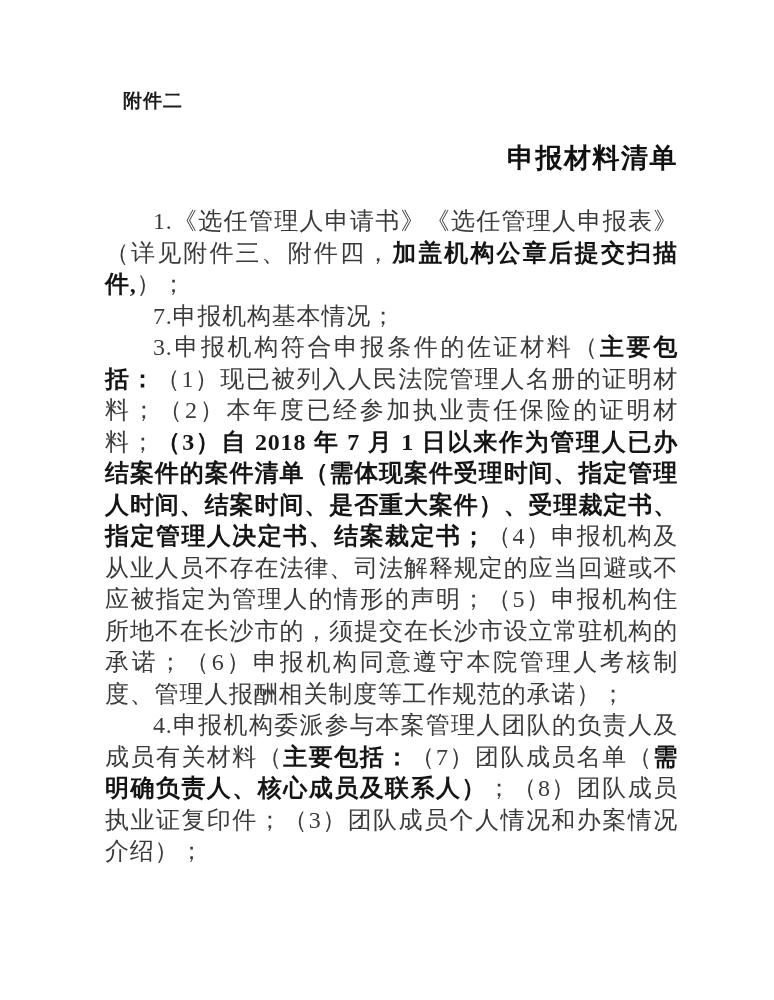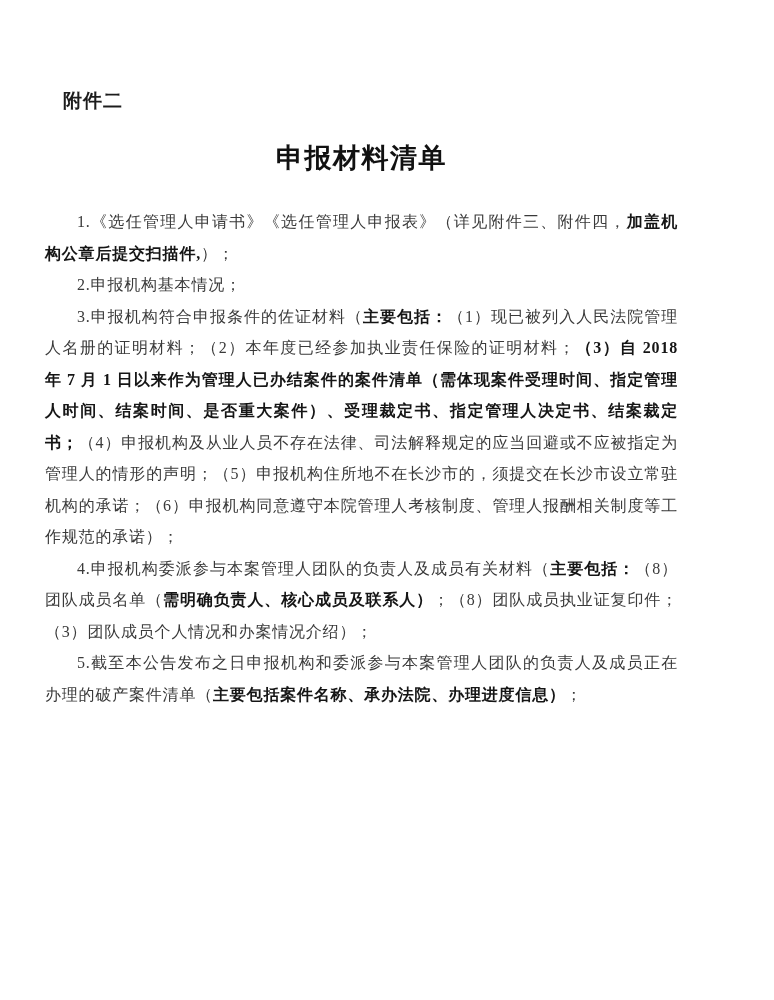--- a/index.html
+++ b/index.html
@@ -16,48 +16,48 @@
   body {
     width: 774px;
     height: 1000px;
     background: var(--page-bg);
     font-family: "Liberation Serif", "DejaVu Serif", serif;
     overflow: hidden;
   }
   .page {
     width: 774px;
     height: 1000px;
-    padding: 90px 96px 0 45px;
+    padding: 90px 96px 0 105px;
     background: var(--page-bg);
   }
   .attachment-label {
     margin-left: 18px;
     font-family: "Liberation Sans", "DejaVu Sans", sans-serif;
     font-size: 19px;
     line-height: 21px;
     font-weight: 600;
     color: #1c1c1c;
     letter-spacing: 1px;
   }
   .doc-title {
     margin: 32px 0 0 0;
-    text-align: center;
+    text-align: right;
     font-size: 27px;
     line-height: 30px;
     font-weight: 700;
     color: #111111;
     letter-spacing: 1.5px;
   }
   .doc-body {
     margin-top: 33px;
   }
   .para {
     margin: 0;
     text-indent: 2em;
-    font-size: 16px;
+    font-size: 24px;
     line-height: 31.5px;
     letter-spacing: 0.8px;
     text-align: justify;
     color: var(--text-color);
   }
   .run { font-weight: 400; }
   .run.bold {
     font-weight: 700;
     color: var(--bold-color);
   }
@@ -65,18 +65,17 @@
 </head>
 <body>
 
 <div class="page">
   <div class="attachment-label">附件二</div>
 
   <h1 class="doc-title">申报材料清单</h1>
 
   <div class="doc-body">
       <p class="para"><span class="run">1.《选任管理人申请书》《选任管理人申报表》（详见附件三、附件四，</span><span class="run bold">加盖机构公章后提交扫描件,</span><span class="run">）；</span></p>
-      <p class="para"><span class="run">2.申报机构基本情况；</span></p>
+      <p class="para"><span class="run">7.申报机构基本情况；</span></p>
       <p class="para"><span class="run">3.申报机构符合申报条件的佐证材料（</span><span class="run bold">主要包括：</span><span class="run">（1）现已被列入人民法院管理人名册的证明材料；（2）本年度已经参加执业责任保险的证明材料；</span><span class="run bold">（3）自 2018 年 7 月 1 日以来作为管理人已办结案件的案件清单（需体现案件受理时间、指定管理人时间、结案时间、是否重大案件）、受理裁定书、指定管理人决定书、结案裁定书；</span><span class="run">（4）申报机构及从业人员不存在法律、司法解释规定的应当回避或不应被指定为管理人的情形的声明；（5）申报机构住所地不在长沙市的，须提交在长沙市设立常驻机构的承诺；（6）申报机构同意遵守本院管理人考核制度、管理人报酬相关制度等工作规范的承诺）；</span></p>
-      <p class="para"><span class="run">4.申报机构委派参与本案管理人团队的负责人及成员有关材料（</span><span class="run bold">主要包括：</span><span class="run">（8）团队成员名单（</span><span class="run bold">需明确负责人、核心成员及联系人）</span><span class="run">；（8）团队成员执业证复印件；（3）团队成员个人情况和办案情况介绍）；</span></p>
-      <p class="para"><span class="run">5.截至本公告发布之日申报机构和委派参与本案管理人团队的负责人及成员正在办理的破产案件清单（</span><span class="run bold">主要包括案件名称、承办法院、办理进度信息）</span><span class="run">；</span></p>
+      <p class="para"><span class="run">4.申报机构委派参与本案管理人团队的负责人及成员有关材料（</span><span class="run bold">主要包括：</span><span class="run">（7）团队成员名单（</span><span class="run bold">需明确负责人、核心成员及联系人）</span><span class="run">；（8）团队成员执业证复印件；（3）团队成员个人情况和办案情况介绍）；</span></p>
     </div>
 </div>
 
 </body></html>

